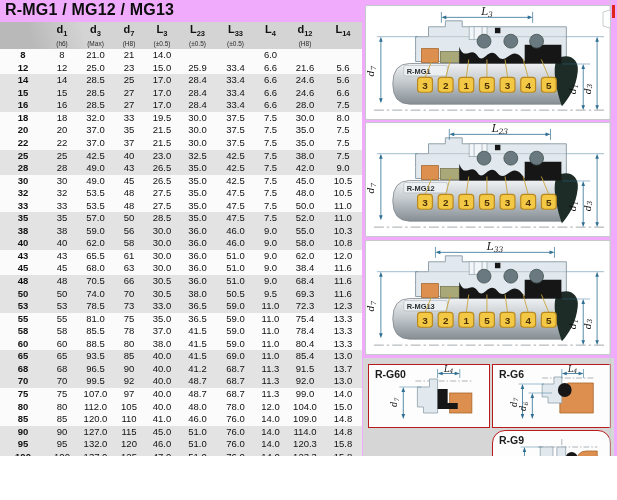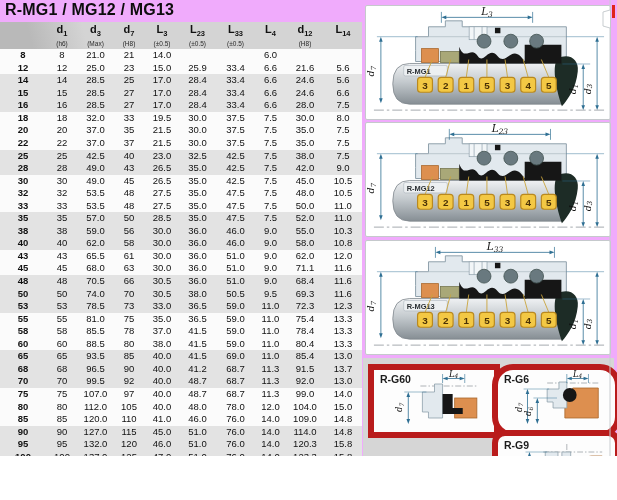--- a/index.html
+++ b/index.html
@@ -21,23 +21,23 @@
   .band-w{background:#fbfbfb;}
   .band-g{background:#e3e3e3;}
   .rowlab{font-weight:bold;}
   
   .panel{position:absolute;background:#fff;border:1px solid #c5c9cc;border-radius:2px;}
   #main-d0{left:365px;top:5px;width:244px;height:113px;}
   #main-d1{left:365px;top:122px;width:244px;height:113px;}
   #main-d2{left:365px;top:240px;width:244px;height:113px;}
   .panel svg{display:block;width:100%;height:100%;}
   .backdrop{position:absolute;left:363px;top:358px;width:251px;height:140px;background:#d6d6d6;}
-  .dpanel{position:absolute;background:#fdfdfd;border:6px solid #b91c1c;}
+  .dpanel{position:absolute;background:#fdfdfd;border:1px solid #b91c1c;}
   #dp0{left:5px;top:6px;width:120px;height:62px;}
-  #dp1{left:129px;top:6px;width:117px;height:62px;border-radius:21px;}
+  #dp1{left:129px;top:6px;width:117px;height:62px;}
   #dp2{left:5px;top:72px;width:120px;height:62px;margin-top:44px;}
   #dp3{left:129px;top:72px;width:117px;height:62px;border-radius:13px;}
   .dpanel svg{position:absolute;left:0;top:0;width:100%;height:100%;}
   .dlabel{position:absolute;left:6px;top:3px;font-size:10.5px;font-weight:bold;color:#1c1c1c;z-index:2;}
   
   .edge-svg{position:absolute;left:600px;top:0;width:17px;height:500px;}
   .red-marker{position:absolute;left:612px;top:5px;width:3px;height:13px;background:#e0241c;}
 </style>
 </head>
 <body>
@@ -311,21 +311,21 @@
           </tr>
           <tr class="band-w">
             <td class="rowlab">45</td>
             <td class="">45</td>
             <td class="">68.0</td>
             <td class="">63</td>
             <td class="">30.0</td>
             <td class="">36.0</td>
             <td class="">51.0</td>
             <td class="">9.0</td>
-            <td class="">71.1</td>
+            <td class="">38.4</td>
             <td class="">11.6</td>
           </tr>
           <tr class="band-g">
             <td class="rowlab">48</td>
             <td class="">48</td>
             <td class="">70.5</td>
             <td class="">66</td>
             <td class="">30.5</td>
             <td class="">36.0</td>
             <td class="">51.0</td>

